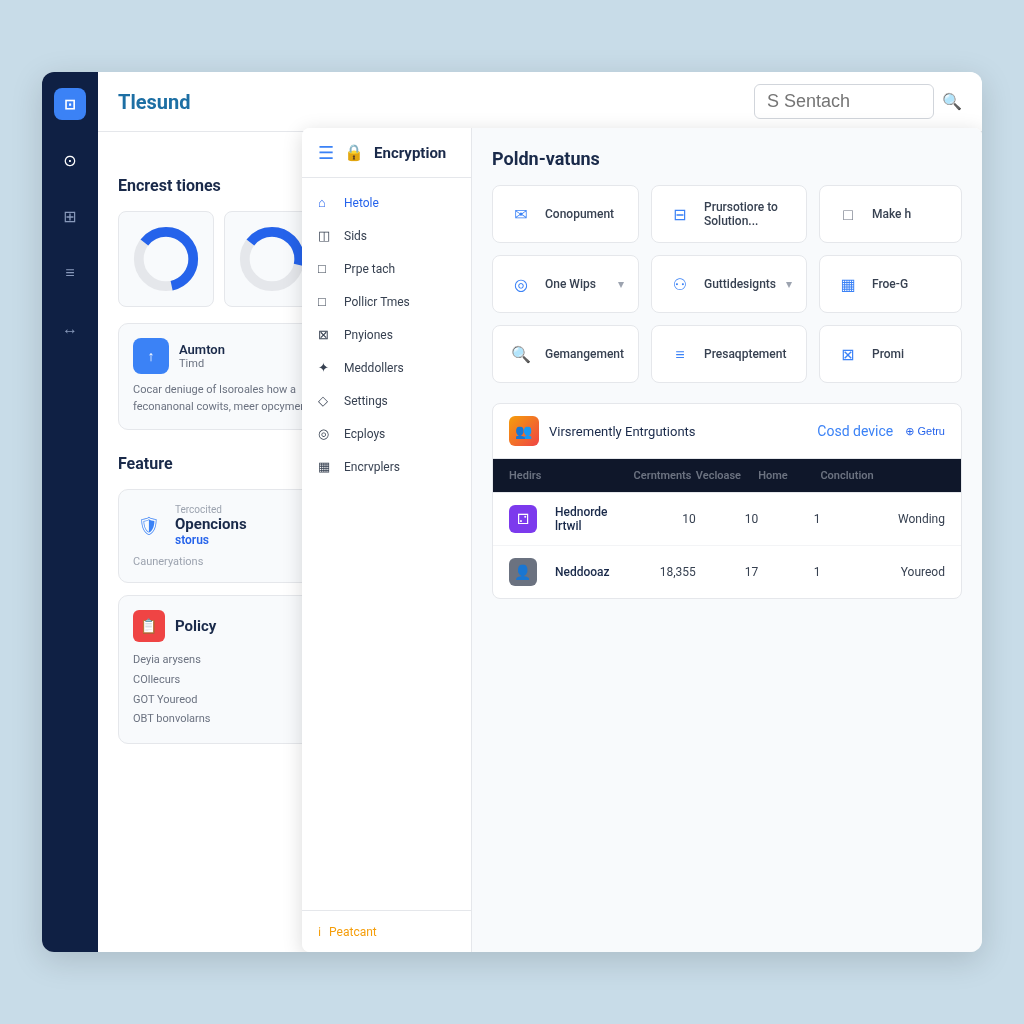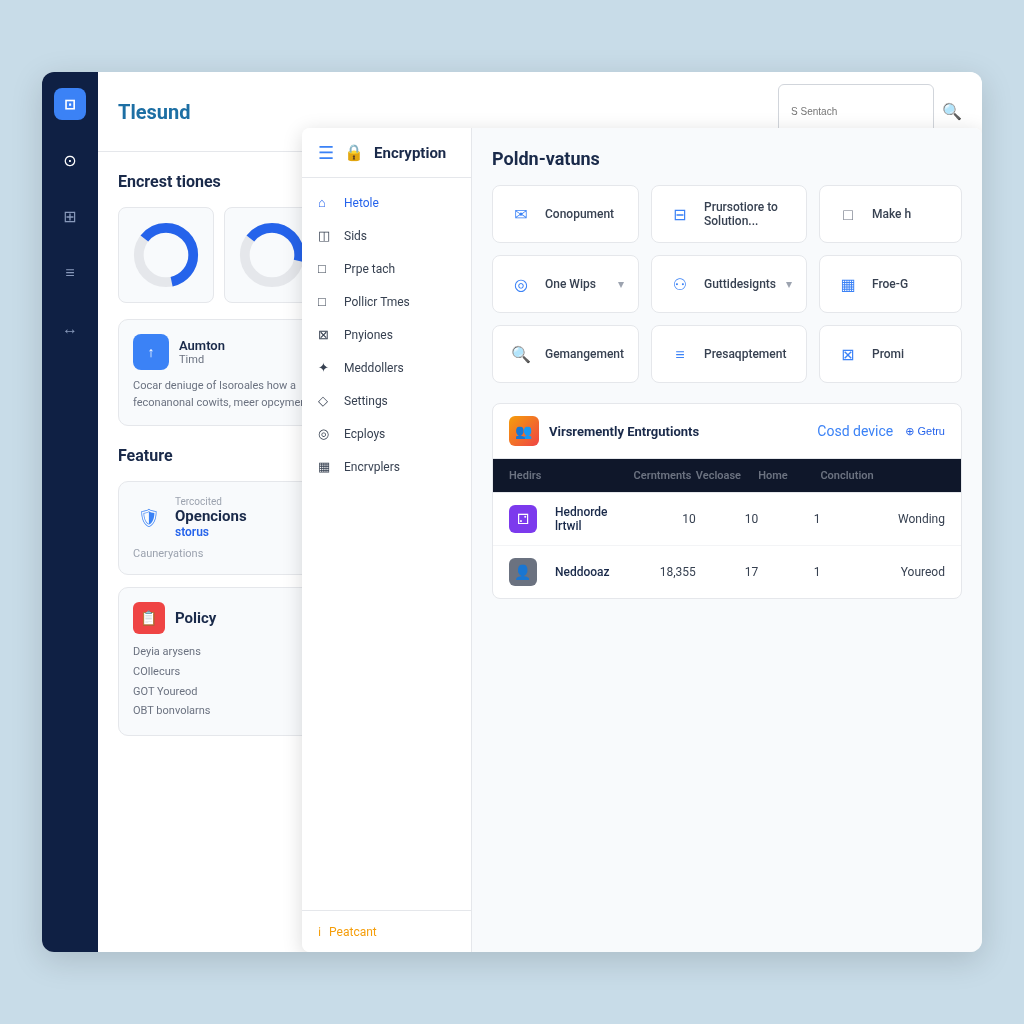--- a/index.html
+++ b/index.html
@@ -82,24 +82,24 @@
       color: #1d6fa4;
     }
     .search-bar {
       display: flex;
       align-items: center;
       gap: 8px;
     }
     .search-input {
       border: 1px solid #d1d5db;
       border-radius: 6px;
-      padding: 21px 12px;
-      font-size: 10px;
+      padding: 6px 12px;
+      font-size: 18px;
       color: #9ca3af;
-      width: 156px;
+      width: 180px;
       outline: none;
     }
     .search-btn {
       background: none;
       border: none;
       color: #6b7280;
       cursor: pointer;
       font-size: 16px;
     }
 
@@ -117,20 +117,21 @@
       padding: 20px;
       overflow-y: auto;
       flex-shrink: 0;
       border-right: 1px solid #e5e7eb;
     }
     .section-title {
       font-size: 16px;
       font-weight: 700;
       color: #1a2a4a;
       margin-bottom: 16px;
+      margin-top: 24px;
     }
 
     .info-card {
       background: #f8fafc;
       border: 1px solid #e5e7eb;
       border-radius: 10px;
       padding: 14px;
       margin-bottom: 16px;
     }
     .info-card-header {
@@ -393,21 +394,21 @@
       background: linear-gradient(135deg, #f59e0b, #ef4444);
       border-radius: 6px;
       display: flex;
       align-items: center;
       justify-content: center;
       color: white;
       font-size: 14px;
     }
     .table-title-text {
       font-size: 13px;
-      font-weight: 700;
+      font-weight: 400;
       color: #1a2a4a;
     }
     .table-status-text {
       font-size: 14px;
       color: #3b82f6;
     }
     .table-action-btn {
       font-size: 11px;
       color: #2563eb;
       background: none;

